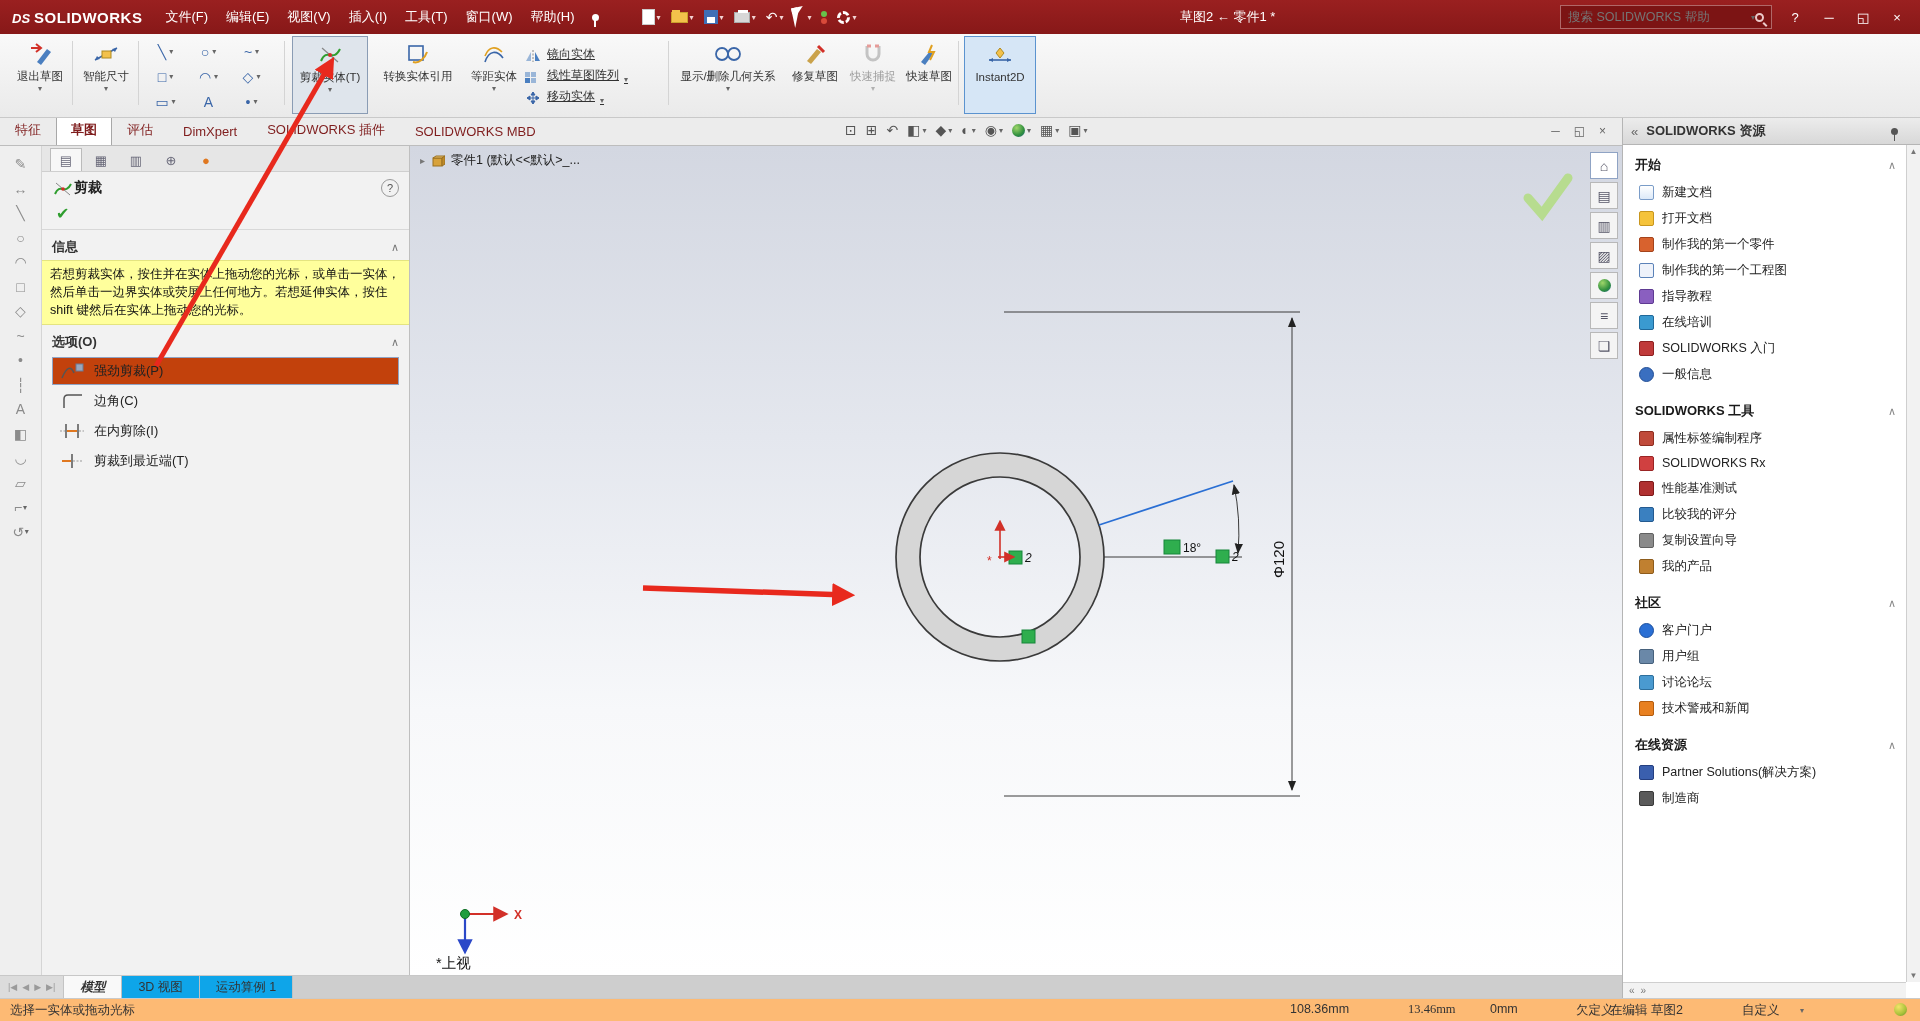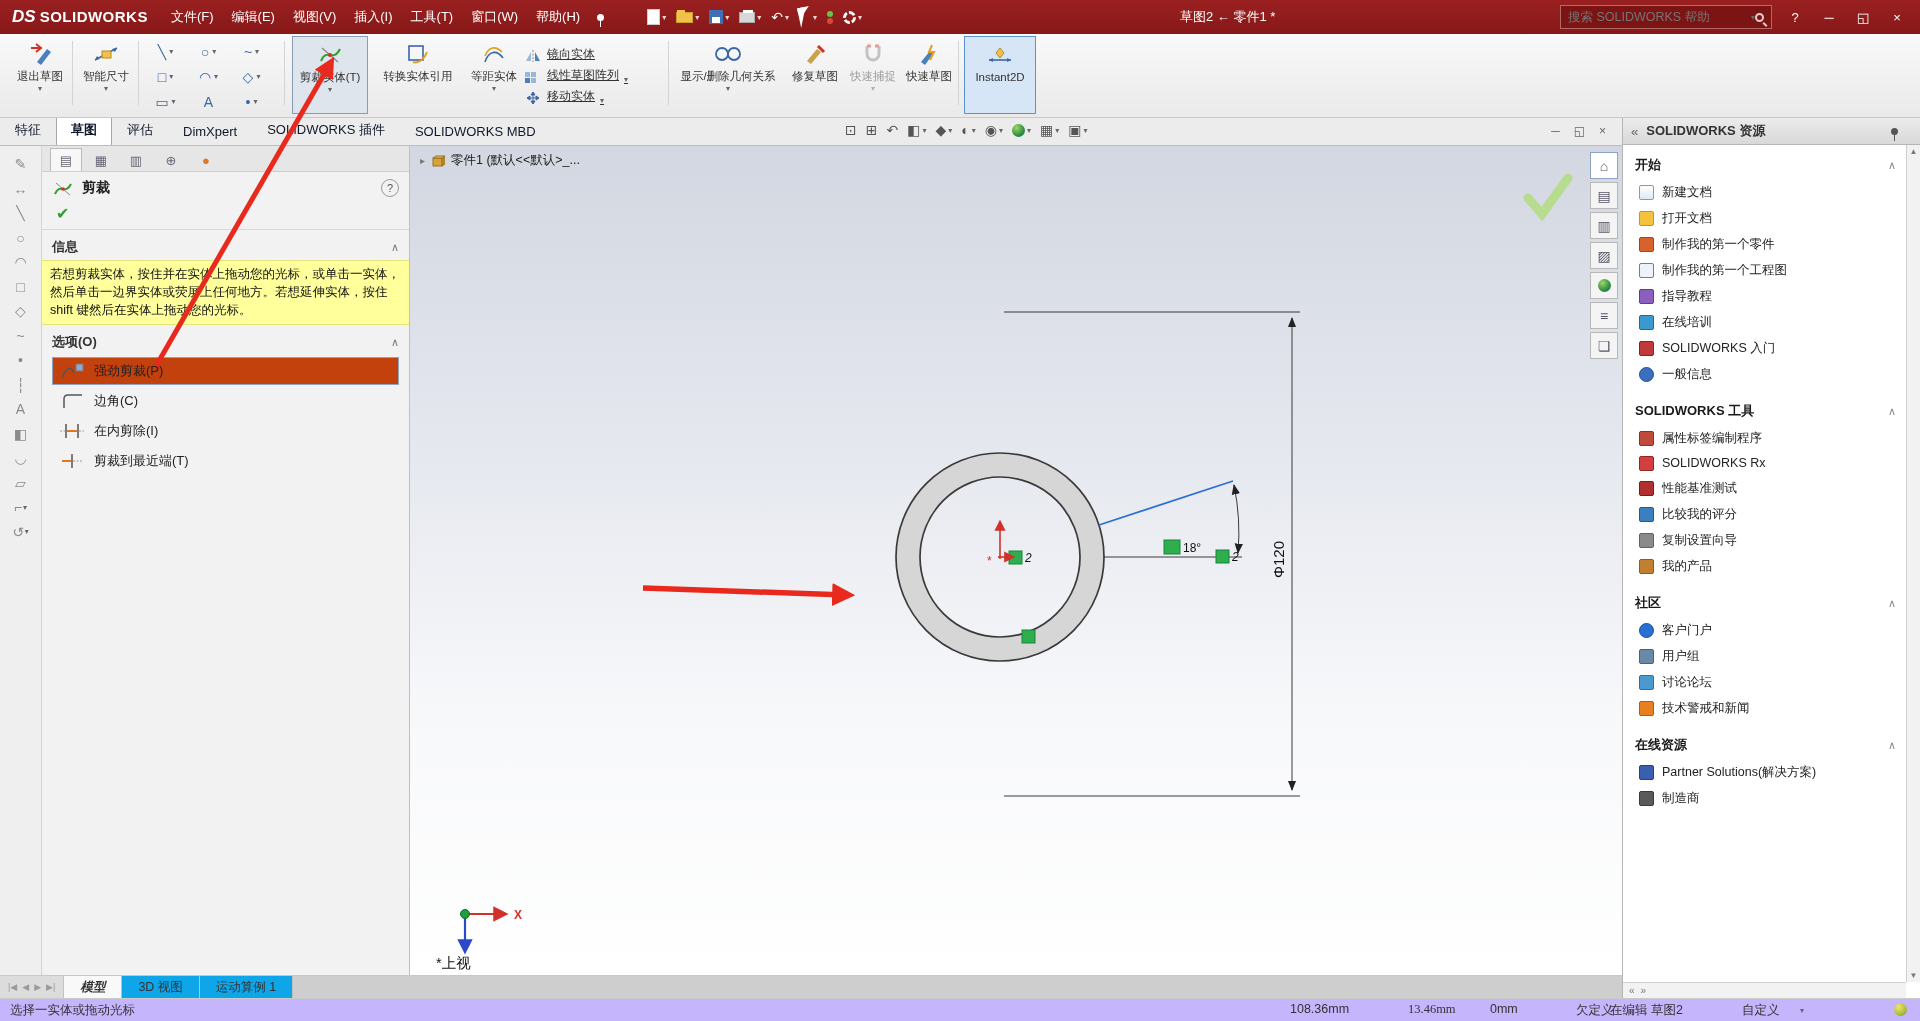--- a/index.html
+++ b/index.html
@@ -2,21 +2,21 @@
 <html><head>
 <meta charset="utf-8">
 <style>
 *{margin:0;padding:0;box-sizing:border-box;font-family:"Liberation Sans","DejaVu Sans",sans-serif;}
 html,body{width:1920px;height:1021px;overflow:hidden;background:#fff;}
 #app{position:relative;width:1920px;height:1021px;font-size:13px;color:#222;}
 
 
 .titlebar{position:absolute;left:0;top:0;width:1920px;height:34px;background:linear-gradient(#9a2020,#871818);display:flex;align-items:center;color:#fff;z-index:20;}
 .logo{display:flex;align-items:baseline;gap:4px;padding:0 10px 0 12px;}
-.logo .ds{font-style:italic;font-weight:bold;font-size:17px;}
+.logo .ds{font-style:italic;font-weight:bold;font-size:13px;}
 .logo .sw{font-weight:bold;font-size:15px;letter-spacing:.5px;}
 .menubar{display:flex;margin-left:4px;}
 .menubar .mi{padding:4px 9px;font-size:13px;}
 .pinshape{width:7px;height:7px;border-radius:50%;background:#fff;position:relative;margin:0 6px 0 8px;}
 .pinshape::after{content:"";position:absolute;left:2.6px;top:6px;width:1.6px;height:7px;background:#fff;}
 .qat{display:flex;align-items:center;gap:4px;margin-left:34px;}
 .qbtn{display:flex;align-items:center;gap:2px;padding:2px 3px;}
 .qbtn .dd{font-size:8px;color:#f3d3d3;}
 .ic-new{width:13px;height:16px;background:#fff;border:1px solid #ccc;}
 .ic-open{width:17px;height:11px;background:#f3c14b;border:1px solid #caa02c;position:relative;}
@@ -48,37 +48,37 @@
 .hl{border:1px solid #8a9cb4;background:#dfe5ec;}
 .hl2{border:1px solid #5b93cf;background:#d6e6f6;}
 .dimmed{opacity:.45;}
 .sgrid{display:grid;grid-template-columns:repeat(3,43px);grid-auto-rows:25px;}
 .scell{display:flex;align-items:center;justify-content:center;gap:3px;font-size:14px;color:#3a66a8;}
 .stack{display:flex;flex-direction:column;justify-content:center;gap:4px;height:78px;}
 .srow{display:flex;align-items:flex-end;gap:5px;font-size:12px;color:#333;text-decoration:underline;}
 
 
 .tabrow{position:absolute;left:0;top:118px;width:1622px;height:28px;background:#ececec;border-bottom:1px solid #bdbdbd;display:flex;align-items:flex-end;z-index:9;}
-.ctab{padding:5px 14px 6px;font-size:13px;color:#0f172a;border:1px solid transparent;border-bottom:none;}
+.ctab{padding:5px 14px 6px;font-size:13px;color:#7f1d1d;border:1px solid transparent;border-bottom:none;}
 .ctab.active{background:#fff;border-color:#a8a8a8;font-weight:bold;}
 .hud{position:absolute;left:845px;top:4px;display:flex;gap:9px;align-items:center;}
 .hudbtn{display:flex;align-items:center;gap:2px;font-size:14px;color:#555;}
 .ballshape{width:13px;height:13px;border-radius:50%;background:radial-gradient(circle at 35% 30%,#9fd66a,#2f8f3e 60%,#1b5f86);}
 .docwin{position:absolute;right:16px;top:6px;display:flex;gap:14px;color:#666;font-size:12px;}
 
 
 .leftstrip{position:absolute;left:0;top:146px;width:42px;height:829px;background:#efefef;border-right:1px solid #d5d5d5;display:flex;flex-direction:column;align-items:center;padding-top:10px;gap:8.5px;color:#8b8b8b;font-size:14px;z-index:5;}
 .lsi{display:flex;align-items:center;gap:1px;}
 
 
 .propPanel{position:absolute;left:42px;top:146px;width:368px;height:829px;background:#f2f2f2;border-right:1px solid #bfbfbf;z-index:5;}
 .pm-tabs{height:26px;background:#e6e6e6;border-bottom:1px solid #cfcfcf;display:flex;align-items:flex-end;padding-left:8px;gap:3px;}
 .pmtab{width:32px;height:23px;display:flex;align-items:center;justify-content:center;font-size:13px;color:#667;border:1px solid transparent;border-bottom:none;}
 .pmtab.active{background:#f7f7f7;border-color:#bbb;}
-.pm-title{display:flex;align-items:center;gap:8px;padding:7px 10px 5px;font-size:14px;font-weight:bold;color:#222;}
+.pm-title{display:flex;align-items:center;padding:7px 10px 5px;font-size:14px;font-weight:bold;color:#222;}
 .pm-help{margin-left:auto;width:18px;height:18px;border:1px solid #999;border-radius:50%;display:flex;align-items:center;justify-content:center;font-size:11px;color:#555;font-weight:normal;}
 .pm-check{padding:2px 14px 6px;border-bottom:1px solid #d8d8d8;font-size:16px;color:#2f9e2f;}
 .sec-h{display:flex;align-items:center;padding:8px 10px 4px;font-size:13px;font-weight:bold;color:#333;}
 .sec-h .chev{margin-left:auto;color:#777;font-size:11px;font-weight:normal;}
 .infobox{background:#ffff9c;border-top:1px solid #e4e480;border-bottom:1px solid #e4e480;padding:5px 8px;font-size:12.5px;line-height:1.42;color:#111;}
 .optrow{display:flex;align-items:center;gap:9px;margin:2px 10px;padding:3px 6px;font-size:13px;color:#222;border:1px solid transparent;}
 .optrow.selected{background:#c2410c;border-color:#8fa3c4;}
 .optrow svg{flex:0 0 auto;}
 
 
@@ -131,21 +131,21 @@
 .tp-hscroll{position:absolute;left:0;bottom:0;right:14px;height:16px;background:#f2f2f2;border-top:1px solid #cfcfcf;display:flex;align-items:center;gap:6px;padding-left:6px;font-size:10px;color:#777;}
 
 
 .modeltabs{position:absolute;left:0;top:975px;width:1622px;height:23px;background:#e7e7e7;border-top:1px solid #c8c8c8;display:flex;align-items:stretch;font-size:12.5px;z-index:6;}
 .mnav{display:flex;align-items:center;gap:5px;padding:0 8px;color:#9a9a9a;font-size:9px;background:#dcdcdc;border-right:1px solid #c4c4c4;}
 .mtab{display:flex;align-items:center;padding:0 16px;color:#333;background:#0ea5e9;border-right:1px solid #c0c0c0;}
 .mtab.active{background:#f9f9f9;font-weight:bold;font-style:italic;}
 .mfill{flex:1;background:#cecece;}
 
 
-.statusbar{position:absolute;left:0;top:998px;width:1920px;height:23px;background:#c4b5fd;border-top:1px solid #cacaca;font-size:12.5px;color:#333;z-index:6;}
+.statusbar{position:absolute;left:0;top:998px;width:1920px;height:23px;background:#fdba74;border-top:1px solid #cacaca;font-size:12.5px;color:#333;z-index:6;}
 .sb-abs{position:absolute;top:3px;}
 
 
 .overlay1{position:absolute;left:120px;top:48px;width:230px;height:335px;z-index:80;pointer-events:none;}
 </style>
 </head>
 <body>
 
 <div id="app">
 

